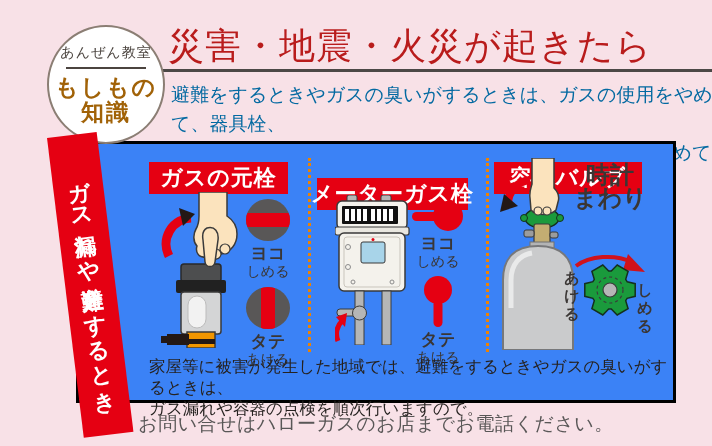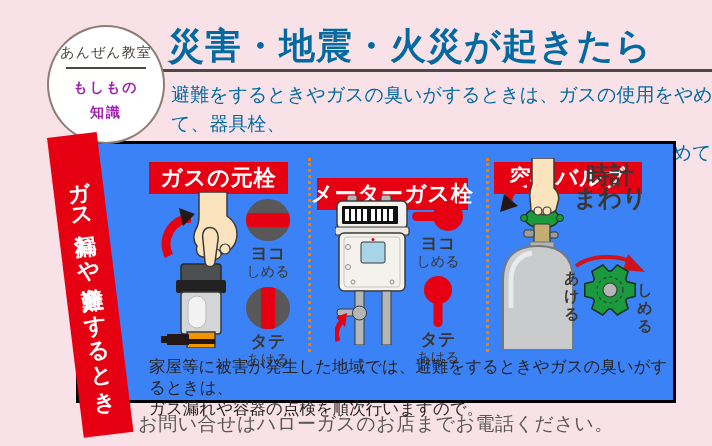--- a/index.html
+++ b/index.html
@@ -13,25 +13,25 @@
   }
   
   .badge {
     position:absolute; left:27px; top:25px; width:118px; height:119px;
     background:#fff; border:2px solid #8b7e74; border-radius:50%;
     display:flex; flex-direction:column; align-items:center; justify-content:center;
     z-index:6; text-align:center;
   }
   .badge-top { font-size:14px; color:#4b443f; letter-spacing:1px; }
   .badge-line { width:80px; height:2px; background:#4b443f; margin:5px 0 6px; }
-  .badge-main { font-size:14px; font-weight:bold; color:#a21caf; line-height:25px; letter-spacing:2px; }
+  .badge-main { font-size:23px; font-weight:bold; color:#a16207; line-height:25px; letter-spacing:2px; }
   
   .main-title {
-    position:absolute; left:148px; top:22px; font-size:36px; font-weight:bold;
-    color:#0369a1; letter-spacing:1px; white-space:nowrap;
+    position:absolute; left:148px; top:22px; font-size:36px; font-weight:normal;
+    color:#b91c1c; letter-spacing:1px; white-space:nowrap;
   }
   .title-underline { position:absolute; left:104px; top:69px; width:602px; height:3px; background:#4c4846; }
   .intro { position:absolute; left:151px; top:80px; font-size:19px; line-height:29px; color:#0369a1; }
   
   .panel {
     position:absolute; left:56px; top:141px; width:600px; height:262px;
     background:#3b82f6; border:3px solid #000000; z-index:1;
   }
   .hdr {
     position:absolute; height:32px; background:#e50012; color:#fff;

